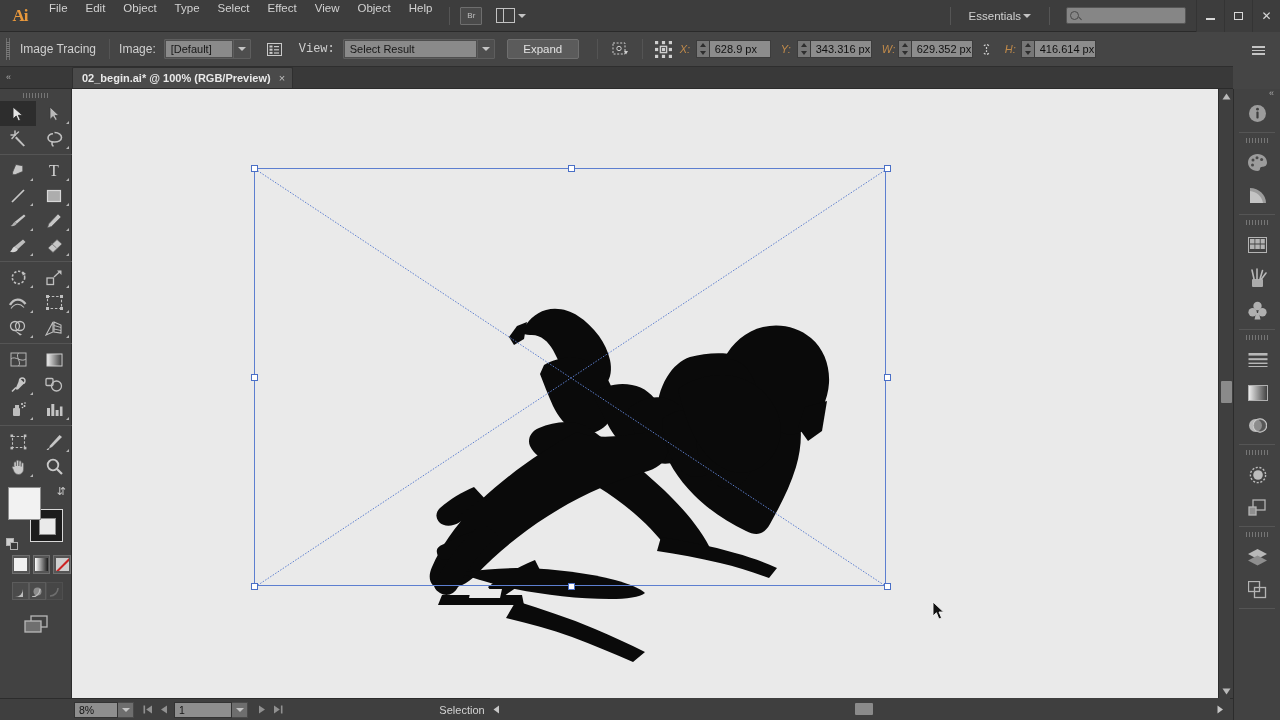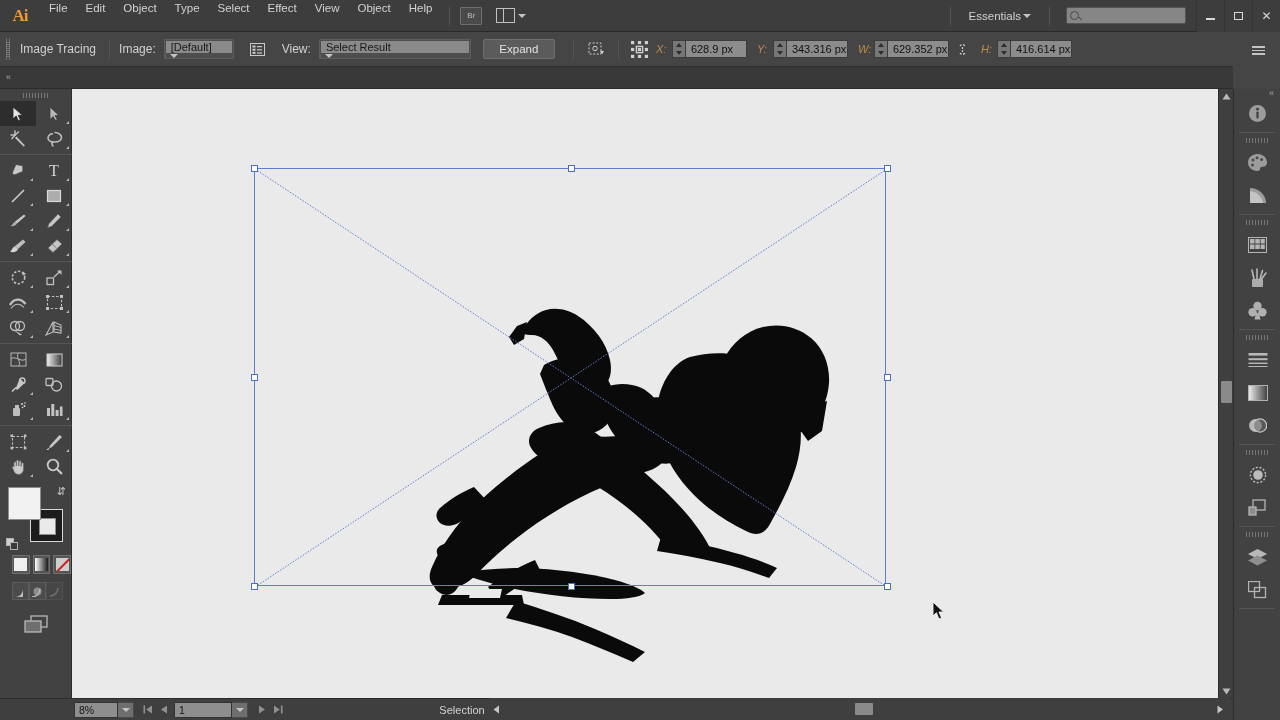--- a/index.html
+++ b/index.html
@@ -87,21 +87,21 @@
     background: repeating-linear-gradient(to right,#6e6e6e 0 1px,transparent 1px 3px);
     background-position: center; background-repeat: repeat-y; background-size: 4px 15px;
     display:flex; align-items:center;
   }
   .grip::before{ content:''; display:block; width:4px; height:15px; margin:0 auto;
     background: repeating-linear-gradient(to bottom,#787878 0 1px,transparent 1px 2px);}
   .cb-label { color: #d0d0d0; font-size: 12px; margin-right: 4px; white-space: nowrap;}
   .cb-sep { width: 1px; height: 20px; background: #545454; margin: 0 9px; }
   .cb-drop {
     display: flex; align-items: stretch; height: 20px; border: 1px solid #5e5e5e;
-    background: #4e4e4e; border-radius: 1px; flex-direction: column;
+    background: #4e4e4e; border-radius: 1px;
   }
   .cb-drop .val {
     background: #8a8a8a; color: #171717; font-size: 11px; display: flex; align-items: center;
     padding: 0 5px; margin: 1px; min-width: 40px;
   }
   .cb-drop .arw {
     width: 17px; display: flex; align-items: center; justify-content: center;
     border-left: 1px solid #5e5e5e;
   }
   .btn-expand {
@@ -362,21 +362,21 @@
       <svg width="15" height="13" viewBox="0 0 15 13">
         <rect x="0.5" y="0.5" width="14" height="12" fill="none" stroke="#c9c9c9"></rect>
         <rect x="2.5" y="2.5" width="3" height="2" fill="#c9c9c9"></rect>
         <rect x="2.5" y="5.7" width="3" height="2" fill="#c9c9c9"></rect>
         <rect x="2.5" y="8.9" width="3" height="2" fill="#c9c9c9"></rect>
         <rect x="7" y="3" width="5" height="1.2" fill="#c9c9c9"></rect>
         <rect x="7" y="6.2" width="5" height="1.2" fill="#c9c9c9"></rect>
         <rect x="7" y="9.4" width="5" height="1.2" fill="#c9c9c9"></rect>
       </svg>
     </div>
-    <div class="cb-label" style="margin-left:14px;">View:</div>
+    <div class="cb-label" style="margin-left:14px;font-family:Liberation Mono, monospace;">View:</div>
     <div class="cb-drop" style="margin-left:4px;width:152px;">
       <div class="val" style="flex:1;">Select Result</div>
       <div class="arw">
           <span class="tri-down"></span>
         </div>
     </div>
     <div class="btn-expand">Expand</div>
 
     <div class="cb-sep" style="margin-left:18px;"></div>
     <div class="icon-box" style="width:26px;">
@@ -455,20 +455,24 @@
             <path d="M0.5 15.5 H3.5 M0.5 15.5 V12.5"></path>
             <path d="M15.5 15.5 H12.5 M15.5 15.5 V12.5"></path>
           </g>
         </svg>
       </div>
     </div>
   </div>
 
   <div class="tabbar">
     <div class="dock-collapse-l">«</div>
+    <div class="doc-tab">
+      <span class="nm">02_begin.ai* @ 100% (RGB/Preview)</span>
+      <span class="cls">×</span>
+    </div>
     <div class="tabbar-right">«</div>
   </div>
 
   <div class="toolbar">
     <div class="tb-grip"></div>
     <div class="tool-grid">
 
       <div class="tool active">
         <svg width="13" height="16" viewBox="0 0 13 16">
             <path d="M1 1 L1 13 L4.2 10 L6.3 14.8 L8.4 13.9 L6.3 9.3 L10.6 9.3 Z" fill="#e6e6e6" stroke="#2b2b2b" stroke-width="0.9"></path>

